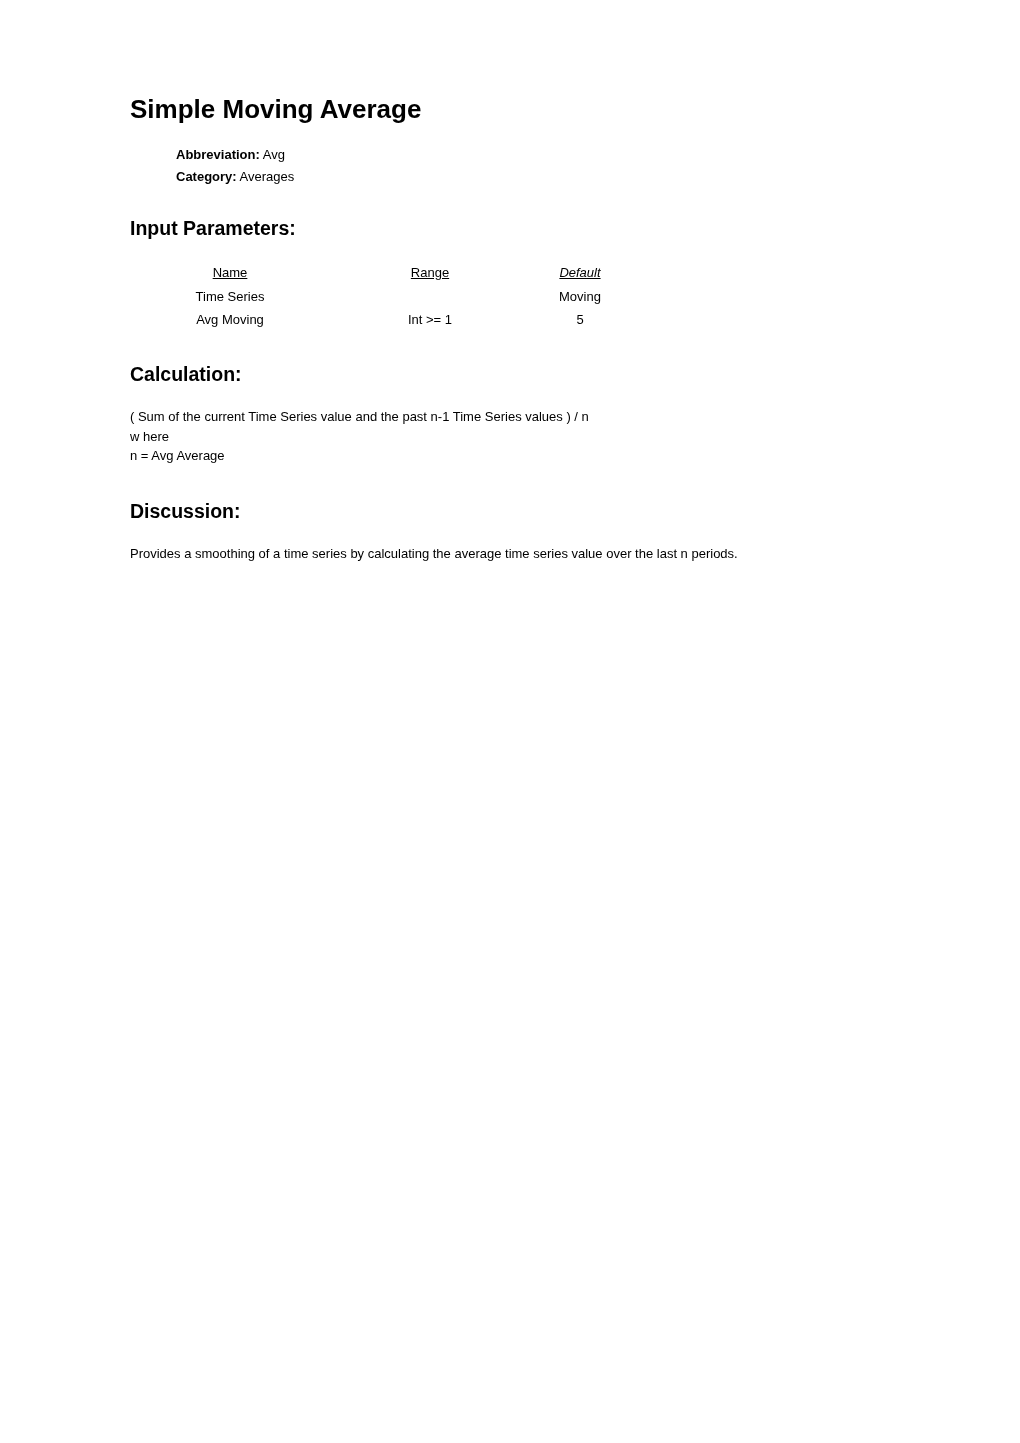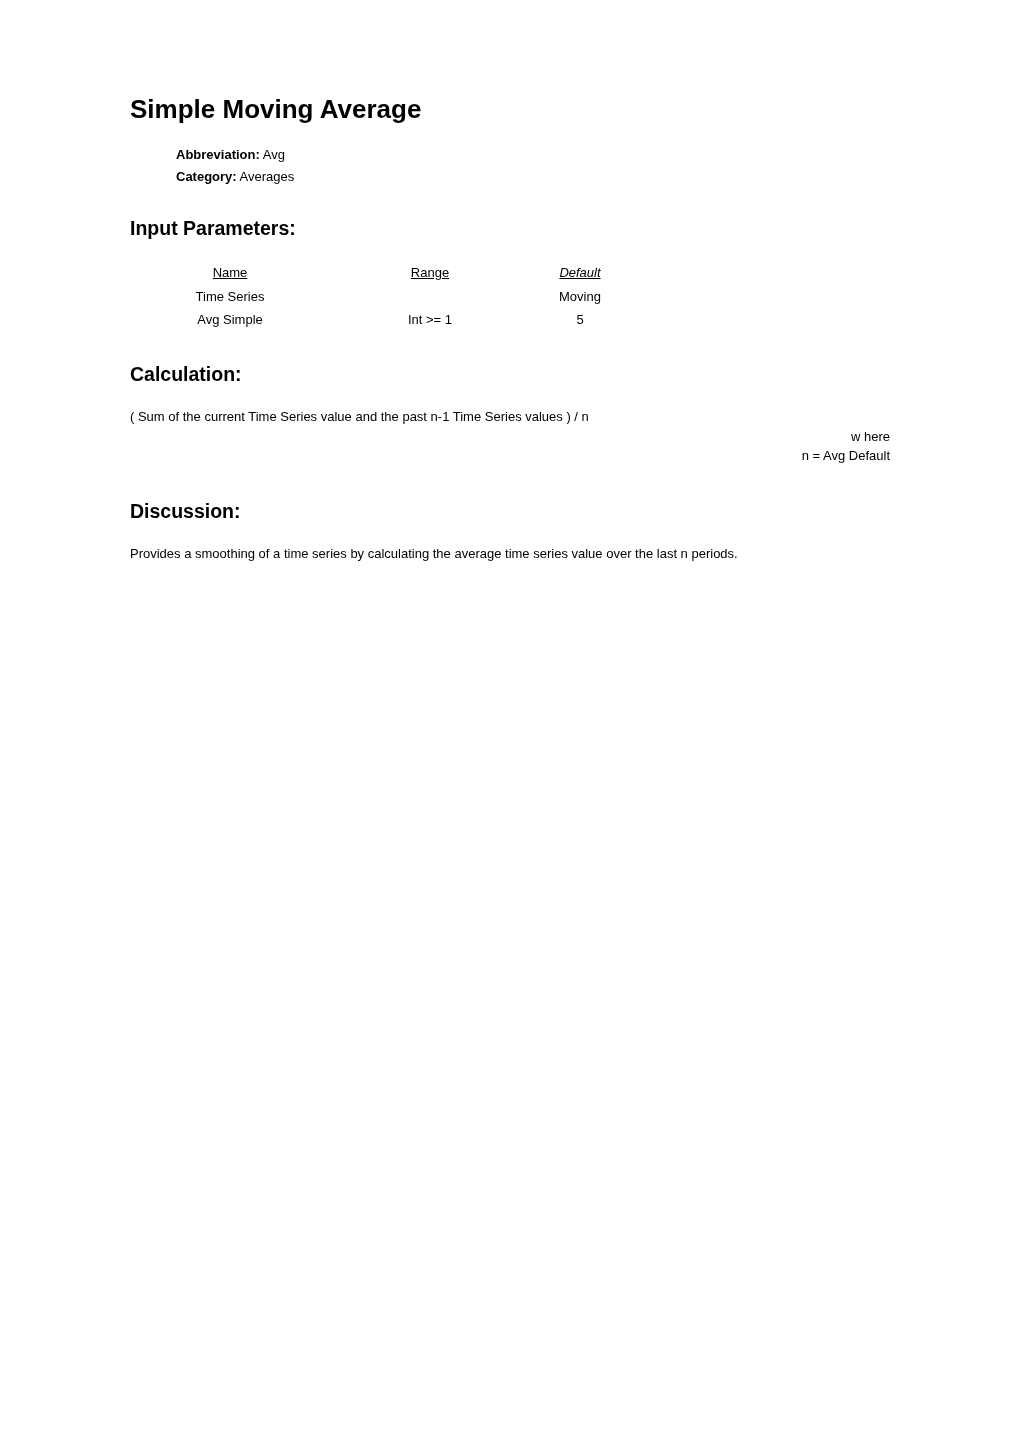--- a/index.html
+++ b/index.html
@@ -47,21 +47,20 @@
       padding: 2px 0;
       text-align: center;
     }
     .col-name { width: 200px; }
     .col-range { width: 200px; }
     .col-default { width: 100px; font-style: italic; }
     .calc-text {
     }
     .where-block {
       margin-bottom: 31px;
-      text-align: right;
     }
     .discussion-text {
       margin-top: 0;
     }
   </style>
 </head>
 <body>
 
 <h1 class="title">Simple Moving Average</h1>
 
@@ -85,31 +84,31 @@
       <th class="col-default">Default</th>
     </tr>
   </thead>
   <tbody>
     <tr>
       <td>Time Series</td>
       <td></td>
       <td>Moving</td>
     </tr>
     <tr>
-      <td>Avg Simple</td>
+      <td>Avg Moving</td>
       <td>Int &gt;= 1</td>
       <td>5</td>
     </tr>
   </tbody>
 </table>
 
 <h2 class="section-heading">Calculation:</h2>
 
 <p class="calc-text">( Sum of the current Time Series value and the past n-1 Time Series values )  /  n</p>
 
 <div class="where-block">
   <div>w here</div>
-  <div>n = Avg Default</div>
+  <div>n = Avg Average</div>
 </div>
 
 <h2 class="section-heading">Discussion:</h2>
 
 <p class="discussion-text">Provides a smoothing of a time series by calculating the average time series value over the last n periods.</p>
 
 </body></html>

